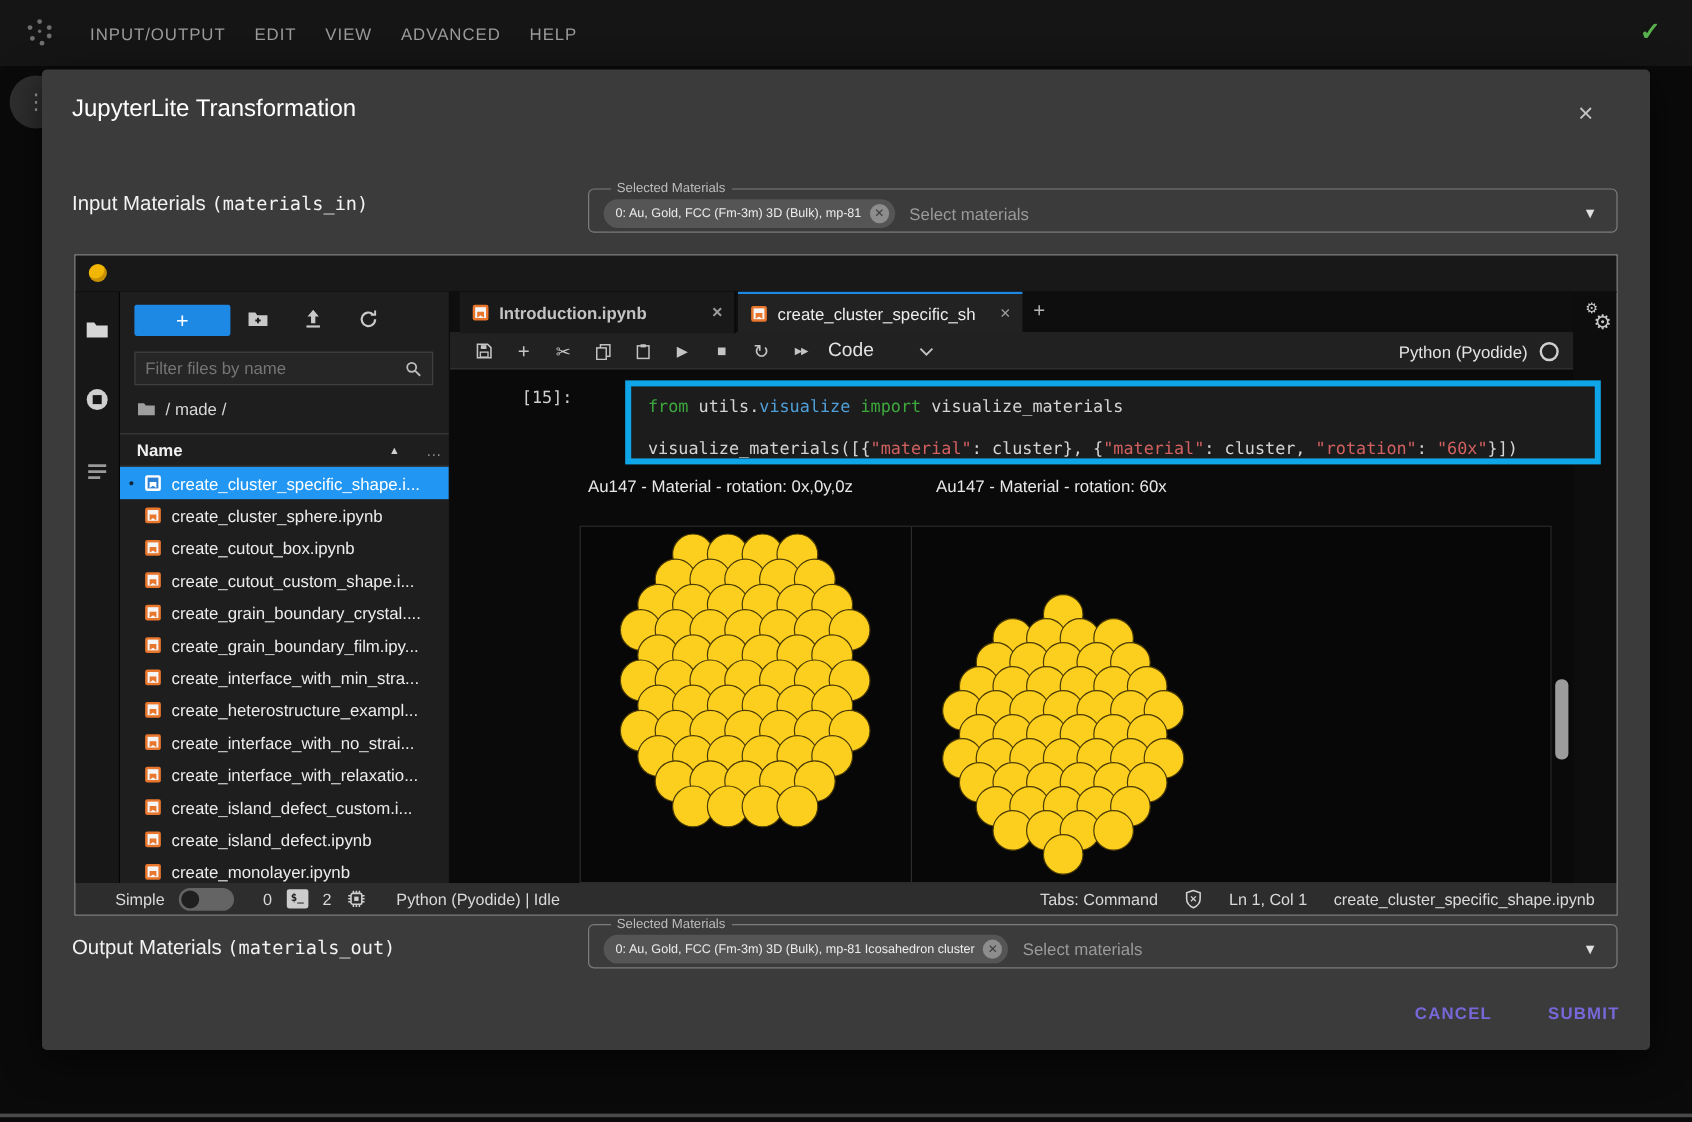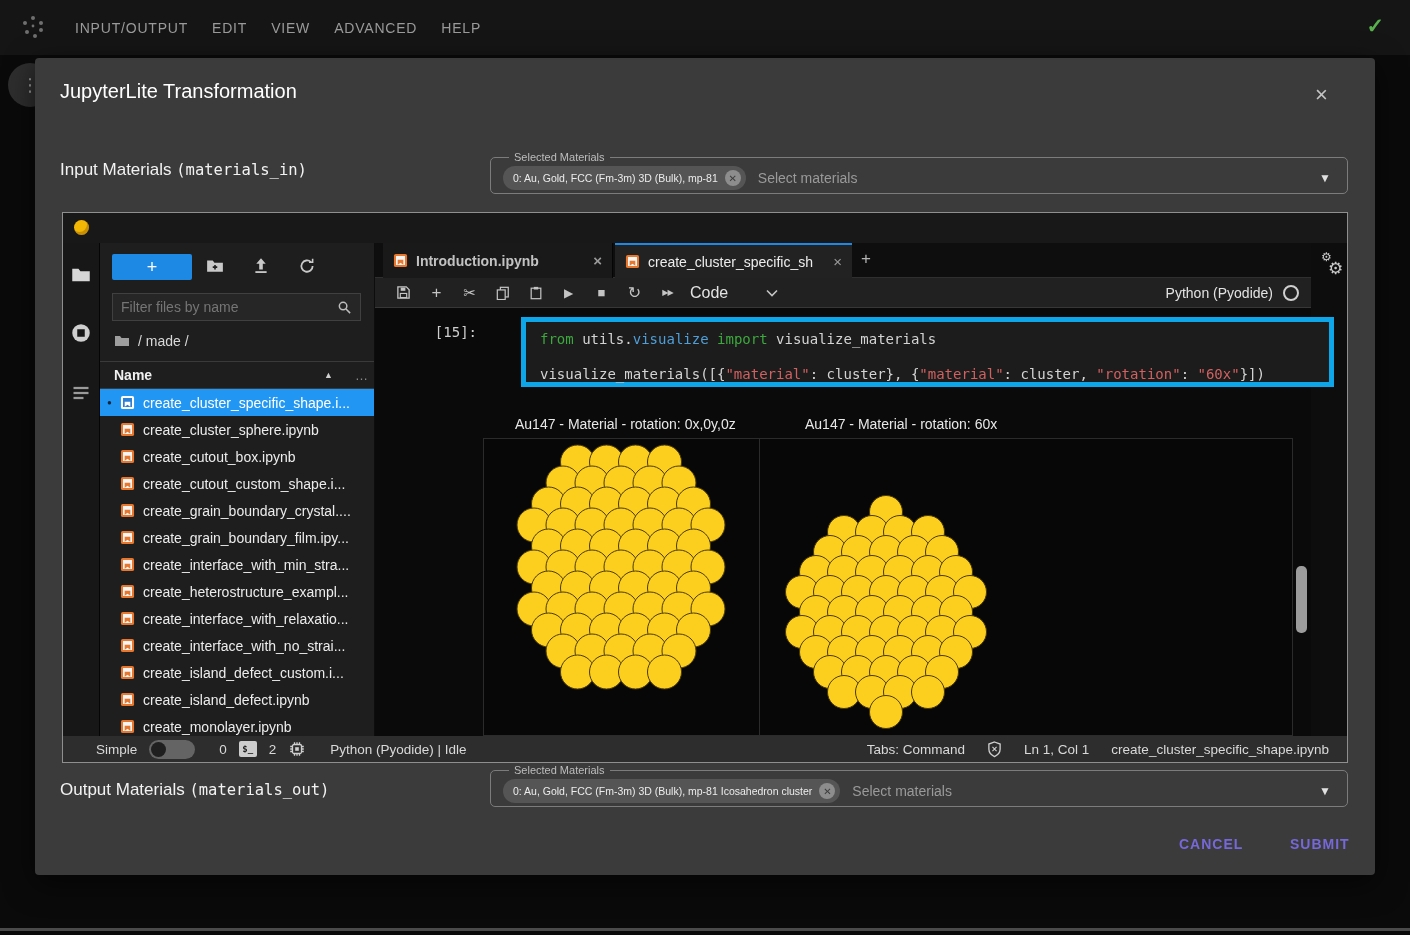--- a/index.html
+++ b/index.html
@@ -109,21 +109,21 @@
   #nb-content{left:0;top:65px;width:936px;height:428px;background:#0a0a0a;}
   #cell-prompt{left:38px;top:16px;width:64px;text-align:right;color:#cfcfcf;
     font-family:"DejaVu Sans Mono",monospace;font-size:14px;}
   #cell-editor{left:105px;top:9px;width:813px;height:70px;background:#1c1c1c;border:5px solid #0ea5e9;
     box-sizing:border-box;font-family:"DejaVu Sans Mono",monospace;font-size:14px;cursor:text;margin-left:41px;}
   .codeline{position:absolute;left:14px;white-space:pre;}
   #code1{top:9px;}
   #code2{top:44px;}
   .tk-pl{color:#d4d4d4;} .tk-kw{color:#3da83d;} .tk-prop{color:#4f9fd8;} .tk-str{color:#d16060;}
 
-  .out-title{color:#e8e8e8;font-size:14px;top:108px;margin-left:25px;}
+  .out-title{color:#e8e8e8;font-size:14px;top:89px;}
   #out-title-0{left:115px;} #out-title-1{left:405px;}
   #vizwrap{left:108px;top:130px;width:810px;height:298px;border:1px solid #2b2b2b;box-sizing:border-box;background:#070707;}
   #vizdivider{left:275px;top:0;width:1px;height:298px;background:#2b2b2b;}
   #nb-scrollthumb{left:921px;top:258px;width:11px;height:67px;background:#9c9c9c;border-radius:5px;cursor:grab;}
 
   
   #jl-status{left:0;top:523px;width:1284px;height:26px;background:#2d2d2d;display:flex;align-items:center;
     padding:0 18px 0 33px;box-sizing:border-box;color:#d9d9d9;font-size:13.5px;}
   #status-left{display:flex;align-items:center;gap:12px;}
   #status-right{margin-left:auto;display:flex;align-items:center;gap:22px;}
@@ -337,31 +337,31 @@
                 <span class="flab">create_heterostructure_exampl...</span>
               </div>
               <div class="frow">
                 <span class="fic">
                   <svg width="15" height="15" viewBox="0 0 16 16">
                     <rect x="1" y="1" width="14" height="14" rx="2" fill="#e8762c"></rect>
                     <rect x="3.2" y="3.2" width="9.6" height="9.6" fill="#f5f5f5"></rect>
                     <path d="M5 12.5V7.2h6v5.3L8 10.4z" fill="#e8762c"></path>
                   </svg>
                 </span>
+                <span class="flab">create_interface_with_no_strai...</span>
+              </div>
+              <div class="frow">
+                <span class="fic">
+                  <svg width="15" height="15" viewBox="0 0 16 16">
+                    <rect x="1" y="1" width="14" height="14" rx="2" fill="#e8762c"></rect>
+                    <rect x="3.2" y="3.2" width="9.6" height="9.6" fill="#f5f5f5"></rect>
+                    <path d="M5 12.5V7.2h6v5.3L8 10.4z" fill="#e8762c"></path>
+                  </svg>
+                </span>
                 <span class="flab">create_interface_with_relaxatio...</span>
-              </div>
-              <div class="frow">
-                <span class="fic">
-                  <svg width="15" height="15" viewBox="0 0 16 16">
-                    <rect x="1" y="1" width="14" height="14" rx="2" fill="#e8762c"></rect>
-                    <rect x="3.2" y="3.2" width="9.6" height="9.6" fill="#f5f5f5"></rect>
-                    <path d="M5 12.5V7.2h6v5.3L8 10.4z" fill="#e8762c"></path>
-                  </svg>
-                </span>
-                <span class="flab">create_interface_with_no_strai...</span>
               </div>
               <div class="frow">
                 <span class="fic">
                   <svg width="15" height="15" viewBox="0 0 16 16">
                     <rect x="1" y="1" width="14" height="14" rx="2" fill="#e8762c"></rect>
                     <rect x="3.2" y="3.2" width="9.6" height="9.6" fill="#f5f5f5"></rect>
                     <path d="M5 12.5V7.2h6v5.3L8 10.4z" fill="#e8762c"></path>
                   </svg>
                 </span>
                 <span class="flab">create_island_defect_custom.i...</span>

